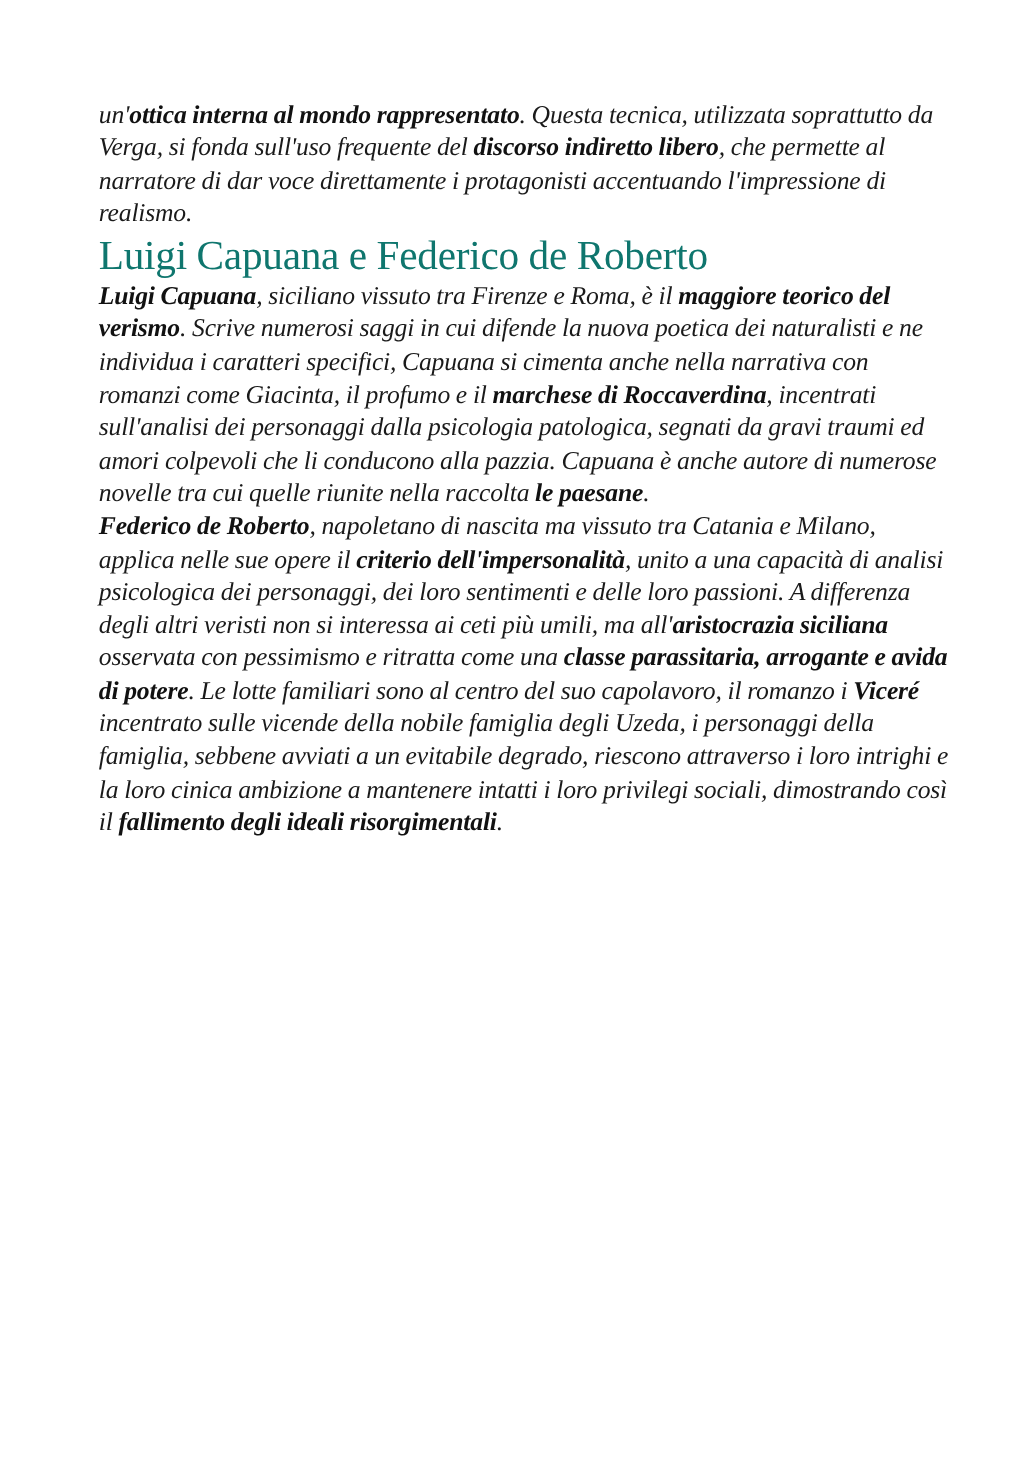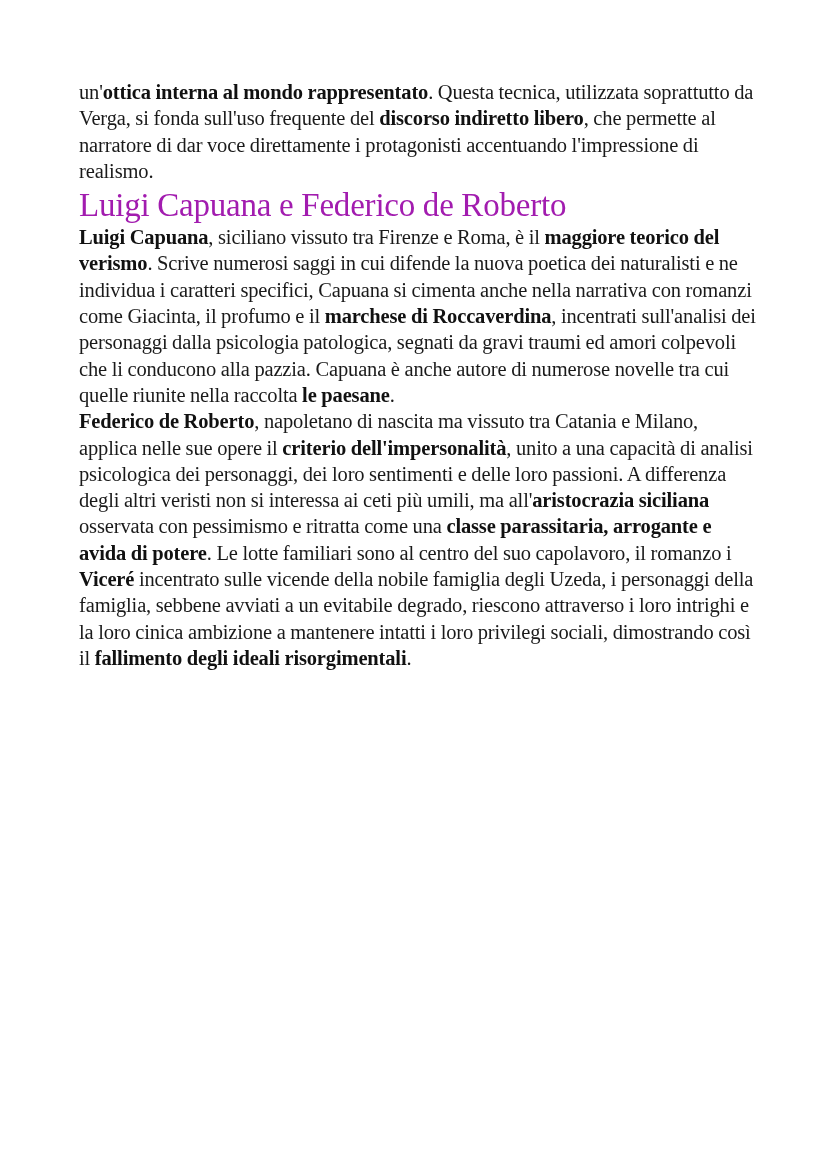--- a/index.html
+++ b/index.html
@@ -20,20 +20,21 @@
       width: 680px;
       font-family: "Liberation Serif", "DejaVu Serif", serif;
       font-size: 20.5px;
       line-height: 26.3px;
       color: #1a1a1a;
       letter-spacing: -0.15px;
       word-spacing: -0.3px;
     }
     .para {
       margin: 0;
+      font-style: italic;
     }
     .para b {
       font-weight: bold;
       color: #111111;
     }
     .heading {
       margin: 0;
       margin-top: 2px;
       margin-bottom: 0px;
       font-family: "Liberation Serif", "DejaVu Serif", serif;
@@ -45,21 +46,21 @@
     }
   </style>
 </head>
 <body>
 
 <div class="page">
   <p class="para">
     <span>un'</span><b>ottica interna al mondo rappresentato</b><span>. Questa tecnica, utilizzata soprattutto da Verga, si fonda sull'uso frequente del </span><b>discorso indiretto libero</b><span>, che permette al narratore di dar voce direttamente i protagonisti accentuando l'impressione di realismo.</span>
   </p>
 
-  <h2 class="heading" style="color: #a21caf;">Luigi Capuana e Federico de Roberto</h2>
+  <h2 class="heading" style="color: #0f766e;">Luigi Capuana e Federico de Roberto</h2>
 
   <p class="para">
     <b>Luigi Capuana</b><span>, siciliano vissuto tra Firenze e Roma, è il </span><b>maggiore teorico del verismo</b><span>. Scrive numerosi saggi in cui difende la nuova poetica dei naturalisti e ne individua i caratteri specifici, Capuana si cimenta anche nella narrativa con romanzi come Giacinta, il profumo e il </span><b>marchese di Roccaverdina</b><span>, incentrati sull'analisi dei personaggi dalla psicologia patologica, segnati da gravi traumi ed amori colpevoli che li conducono alla pazzia. Capuana è anche autore di numerose novelle tra cui quelle riunite nella raccolta </span><b>le paesane</b><span>.</span>
   </p>
 
   <p class="para">
     <b>Federico de Roberto</b><span>, napoletano di nascita ma vissuto tra Catania e Milano, applica nelle sue opere il </span><b>criterio dell'impersonalità</b><span>, unito a una capacità di analisi psicologica dei personaggi, dei loro sentimenti e delle loro passioni. A differenza degli altri veristi non si interessa ai ceti più umili, ma all'</span><b>aristocrazia siciliana</b><span> osservata con pessimismo e ritratta come una </span><b>classe parassitaria, arrogante e avida di potere</b><span>. Le lotte familiari sono al centro del suo capolavoro, il romanzo i </span><b>Viceré</b><span> incentrato sulle vicende della nobile famiglia degli Uzeda, i personaggi della famiglia, sebbene avviati a un evitabile degrado, riescono attraverso i loro intrighi e la loro cinica ambizione a mantenere intatti i loro privilegi sociali, dimostrando così il </span><b>fallimento degli ideali risorgimentali</b><span>.</span>
   </p>
 </div>
 

